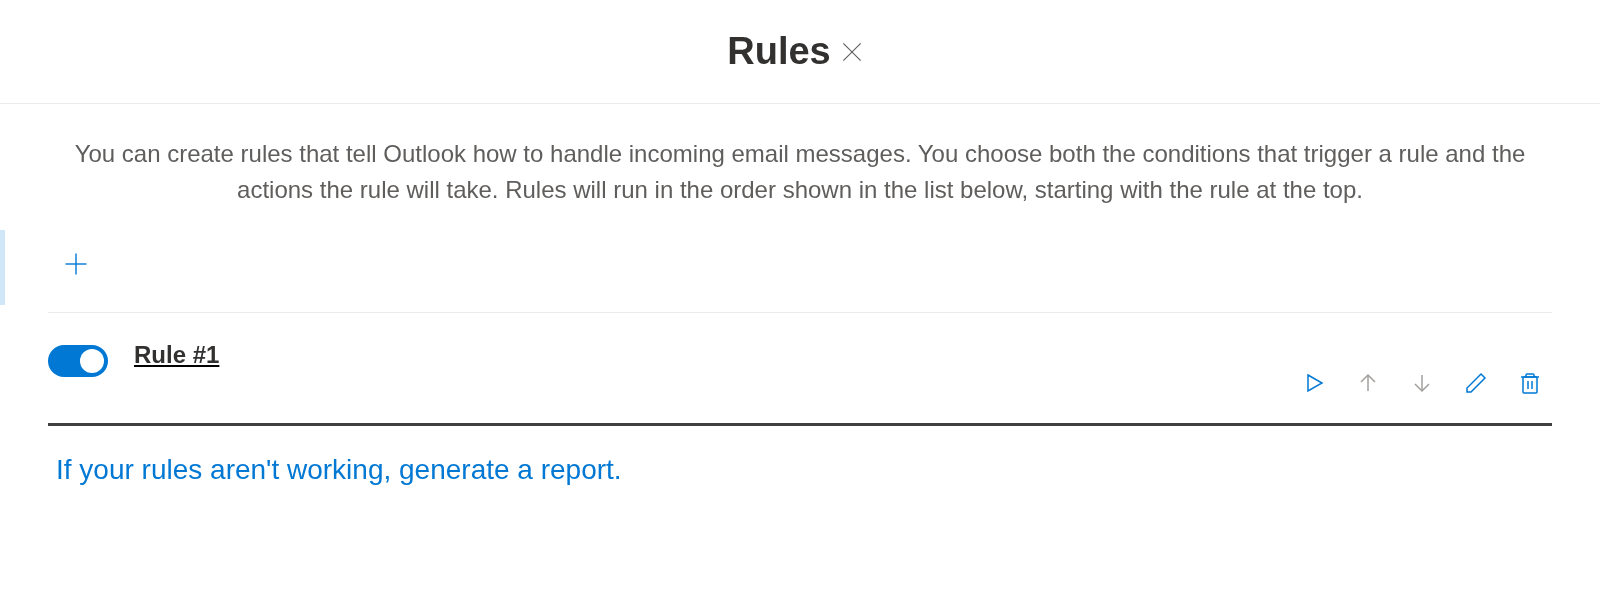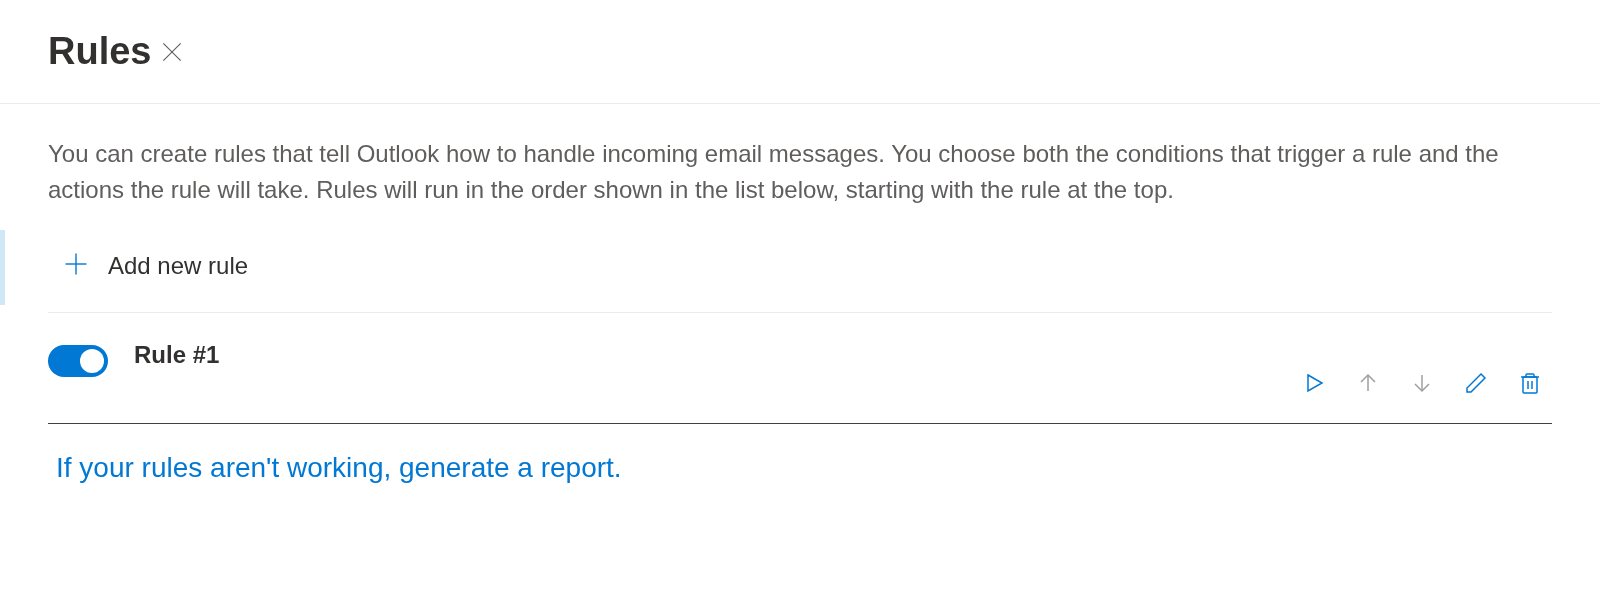--- a/index.html
+++ b/index.html
@@ -17,21 +17,21 @@
     .left-accent {
       position: absolute;
       left: 0;
       top: 230px;
       width: 5px;
       height: 75px;
       background: #d0e7f7;
     }
     .header {
       display: flex;
-      justify-content: flex-start;
+      justify-content: center;
       align-items: center;
       padding: 30px 48px 30px 48px;
       border-bottom: 1px solid #edebe9;
     }
     .header-title {
       font-size: 38px;
       font-weight: 600;
       color: #323130;
     }
     .close-btn {
@@ -43,42 +43,44 @@
       display: block;
     }
     .content {
       padding: 32px 48px 0 48px;
     }
     .description {
       font-size: 24px;
       color: #605e5c;
       line-height: 1.5;
       margin-bottom: 42px;
+      text-align: center;
     }
     .add-rule-btn {
       display: flex;
       align-items: center;
       gap: 18px;
       padding: 0 0 30px 14px;
       cursor: pointer;
       border-bottom: 1px solid #edebe9;
     }
     .plus-icon {
       color: #0078d4;
     }
     .add-rule-label {
       font-size: 24px;
       color: #323130;
     }
     .rule-item {
       display: flex;
       align-items: flex-start;
       padding: 28px 0;
-      border-bottom: 1px solid #404040;
+      border-bottom: 3px solid #404040;
       gap: 26px;
+      text-decoration: underline;
     }
     .toggle {
       width: 60px;
       height: 32px;
       background: #0078d4;
       border-radius: 16px;
       position: relative;
       cursor: pointer;
       flex-shrink: 0;
       margin-top: 4px;
@@ -151,21 +153,20 @@
 <div class="content">
   <div class="description">You can create rules that tell Outlook how to handle incoming email messages. You choose both the conditions that trigger a rule and the actions the rule will take. Rules will run in the order shown in the list below, starting with the rule at the top.</div>
 
   <div class="add-rule-btn">
     <span class="plus-icon">
       <svg width="28" height="28" viewBox="0 0 24 24" fill="none" stroke="currentColor" stroke-width="1.2">
         <line x1="12" y1="3" x2="12" y2="21"></line>
         <line x1="3" y1="12" x2="21" y2="12"></line>
       </svg>
     </span>
-    <span class="add-rule-label">Add new rule</span>
   </div>
 
   <div class="rule-item">
     <div class="toggle">
       <div class="toggle-thumb"></div>
     </div>
     <div class="rule-content">
       <div class="rule-title">Rule #1</div>
     </div>
     <div class="rule-actions">

